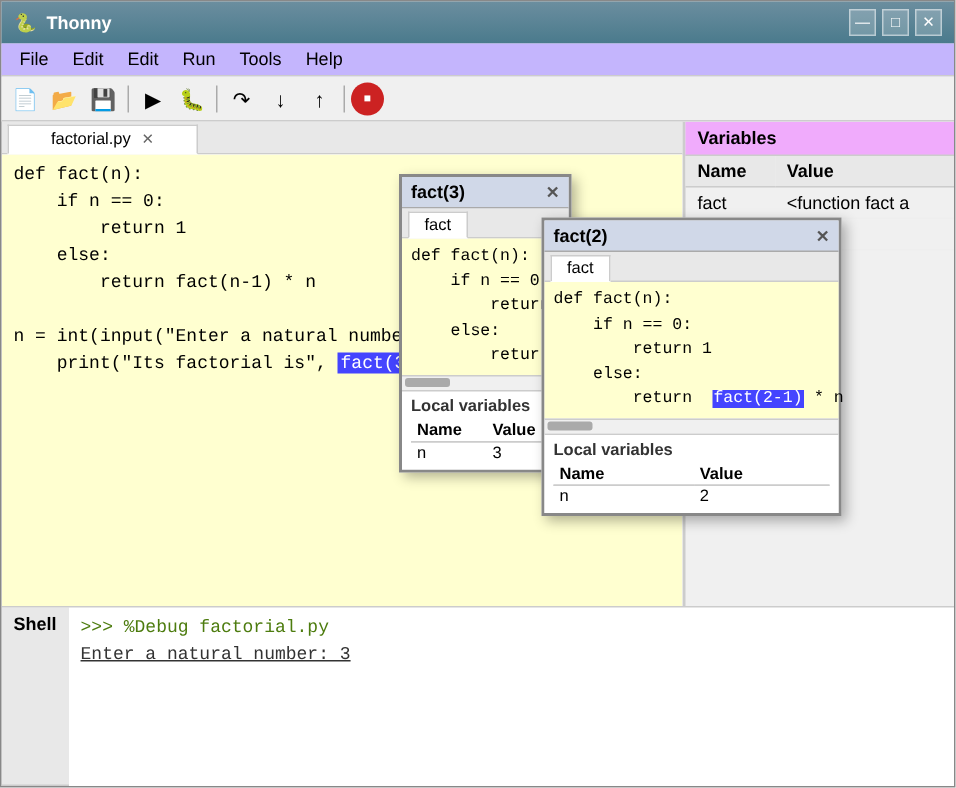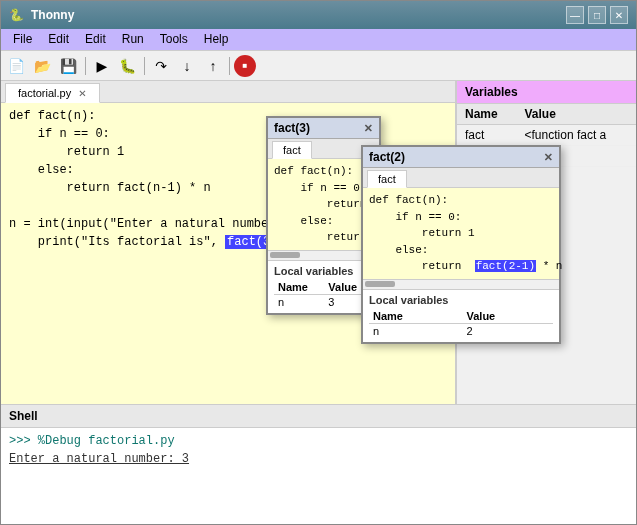--- a/index.html
+++ b/index.html
@@ -123,21 +123,21 @@
       overflow: hidden;
     }
     .tab-bar {
       background: #e8e8e8;
       border-bottom: 1px solid #ccc;
       display: flex;
       align-items: flex-end;
       padding: 2px 4px 0;
     }
     .tab {
-      padding: 3px 12px;
+      padding: 3px 28px;
       border: 1px solid #ccc;
       border-bottom: none;
       background: #f5f5f5;
       cursor: pointer;
       font-size: 11px;
       margin-right: 16px;
     }
     .tab.active {
       background: white;
       border-bottom: 1px solid white;
@@ -191,40 +191,39 @@
     }
     .var-table td {
       padding: 3px 8px;
       border-bottom: 1px solid #eee;
       vertical-align: top;
     }
     .shell-panel {
       height: 120px;
       border-top: 1px solid #ccc;
       display: flex;
-      flex-direction: column;
       overflow: hidden;
     }
     .shell-title {
       background: #e8e8e8;
       border-bottom: 1px solid #ccc;
       padding: 4px 8px;
       font-size: 12px;
       font-weight: 600;
     }
     .shell-content {
       flex: 1;
       background: white;
       padding: 4px 8px;
       font-family: 'Consolas', 'Courier New', monospace;
       font-size: 12px;
       overflow: auto;
     }
     .shell-line { line-height: 1.5; color: #333; }
-    .shell-prompt { color: #0f766e; }
+    .shell-prompt { color: #4d7c0f; }
     .shell-output { color: #333; text-decoration: underline; }
 
     
     .debug-window {
       position: absolute;
       background: white;
       border: 2px solid #888;
       box-shadow: 3px 3px 8px rgba(0,0,0,0.3);
     }
     .debug-titlebar {

